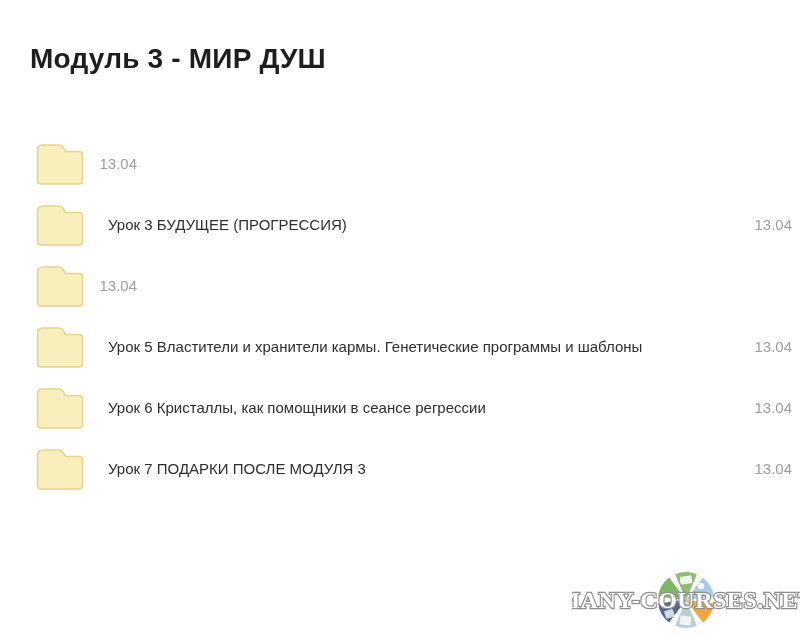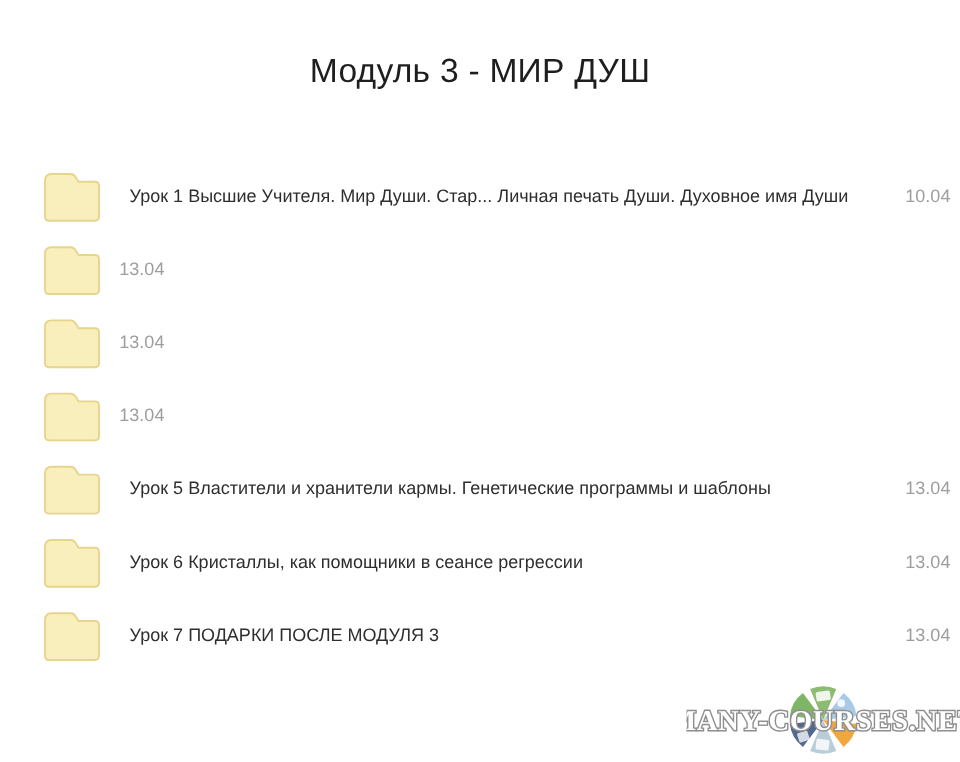--- a/index.html
+++ b/index.html
@@ -17,24 +17,23 @@
   body{
     background:var(--page-bg);
     font-family:"Liberation Sans", sans-serif;
     position:relative;
     overflow:hidden;
   }
   .page-title{
     margin:44px 30px 0 30px;
     font-size:28px;
     line-height:30px;
-    font-weight:400;
+    font-weight:700;
     color:var(--title-text);
     letter-spacing:0.2px;
-    text-align:center;
   }
   .file-list{
     margin:59px 8px 0 30px;
   }
   .row{
     display:flex;
     align-items:center;
     height:61px;
     cursor:pointer;
   }
@@ -85,45 +84,37 @@
     letter-spacing:0.5px;
   }
 </style>
 </head>
 <body>
 
 <h1 class="page-title">Модуль 3 - МИР ДУШ</h1>
 
 <div class="file-list">
 
-  <div class="row">
-    <span class="folder">
-      <svg viewBox="0 0 50 44">
-          <path d="M2.5,8.5 Q2.5,3 8,3 L23.5,3 Q26.5,3 28,5.5 L30.5,9.5 L44,9.5 Q47.5,9.5 47.5,13 L47.5,38.5 Q47.5,42 44,42 L6,42 Q2.5,42 2.5,38.5 Z"></path>
-        </svg>
-    </span>
-    <span class="name">Урок 1 Высшие Учителя. Мир Души. Стар... Личная печать Души. Духовное имя Души</span>
-    <span class="date">10.04</span>
-  </div>
 
   <div class="row">
     <span class="folder">
       <svg viewBox="0 0 50 44">
           <path d="M2.5,8.5 Q2.5,3 8,3 L23.5,3 Q26.5,3 28,5.5 L30.5,9.5 L44,9.5 Q47.5,9.5 47.5,13 L47.5,38.5 Q47.5,42 44,42 L6,42 Q2.5,42 2.5,38.5 Z"></path>
         </svg>
     </span>
     <span class="date">13.04</span>
   </div>
 
   <div class="row">
     <span class="folder">
       <svg viewBox="0 0 50 44">
           <path d="M2.5,8.5 Q2.5,3 8,3 L23.5,3 Q26.5,3 28,5.5 L30.5,9.5 L44,9.5 Q47.5,9.5 47.5,13 L47.5,38.5 Q47.5,42 44,42 L6,42 Q2.5,42 2.5,38.5 Z"></path>
         </svg>
     </span>
+    <span class="name">Урок 3 БУДУЩЕЕ (ПРОГРЕССИЯ)</span>
     <span class="date">13.04</span>
   </div>
 
   <div class="row">
     <span class="folder">
       <svg viewBox="0 0 50 44">
           <path d="M2.5,8.5 Q2.5,3 8,3 L23.5,3 Q26.5,3 28,5.5 L30.5,9.5 L44,9.5 Q47.5,9.5 47.5,13 L47.5,38.5 Q47.5,42 44,42 L6,42 Q2.5,42 2.5,38.5 Z"></path>
         </svg>
     </span>
     <span class="date">13.04</span>

